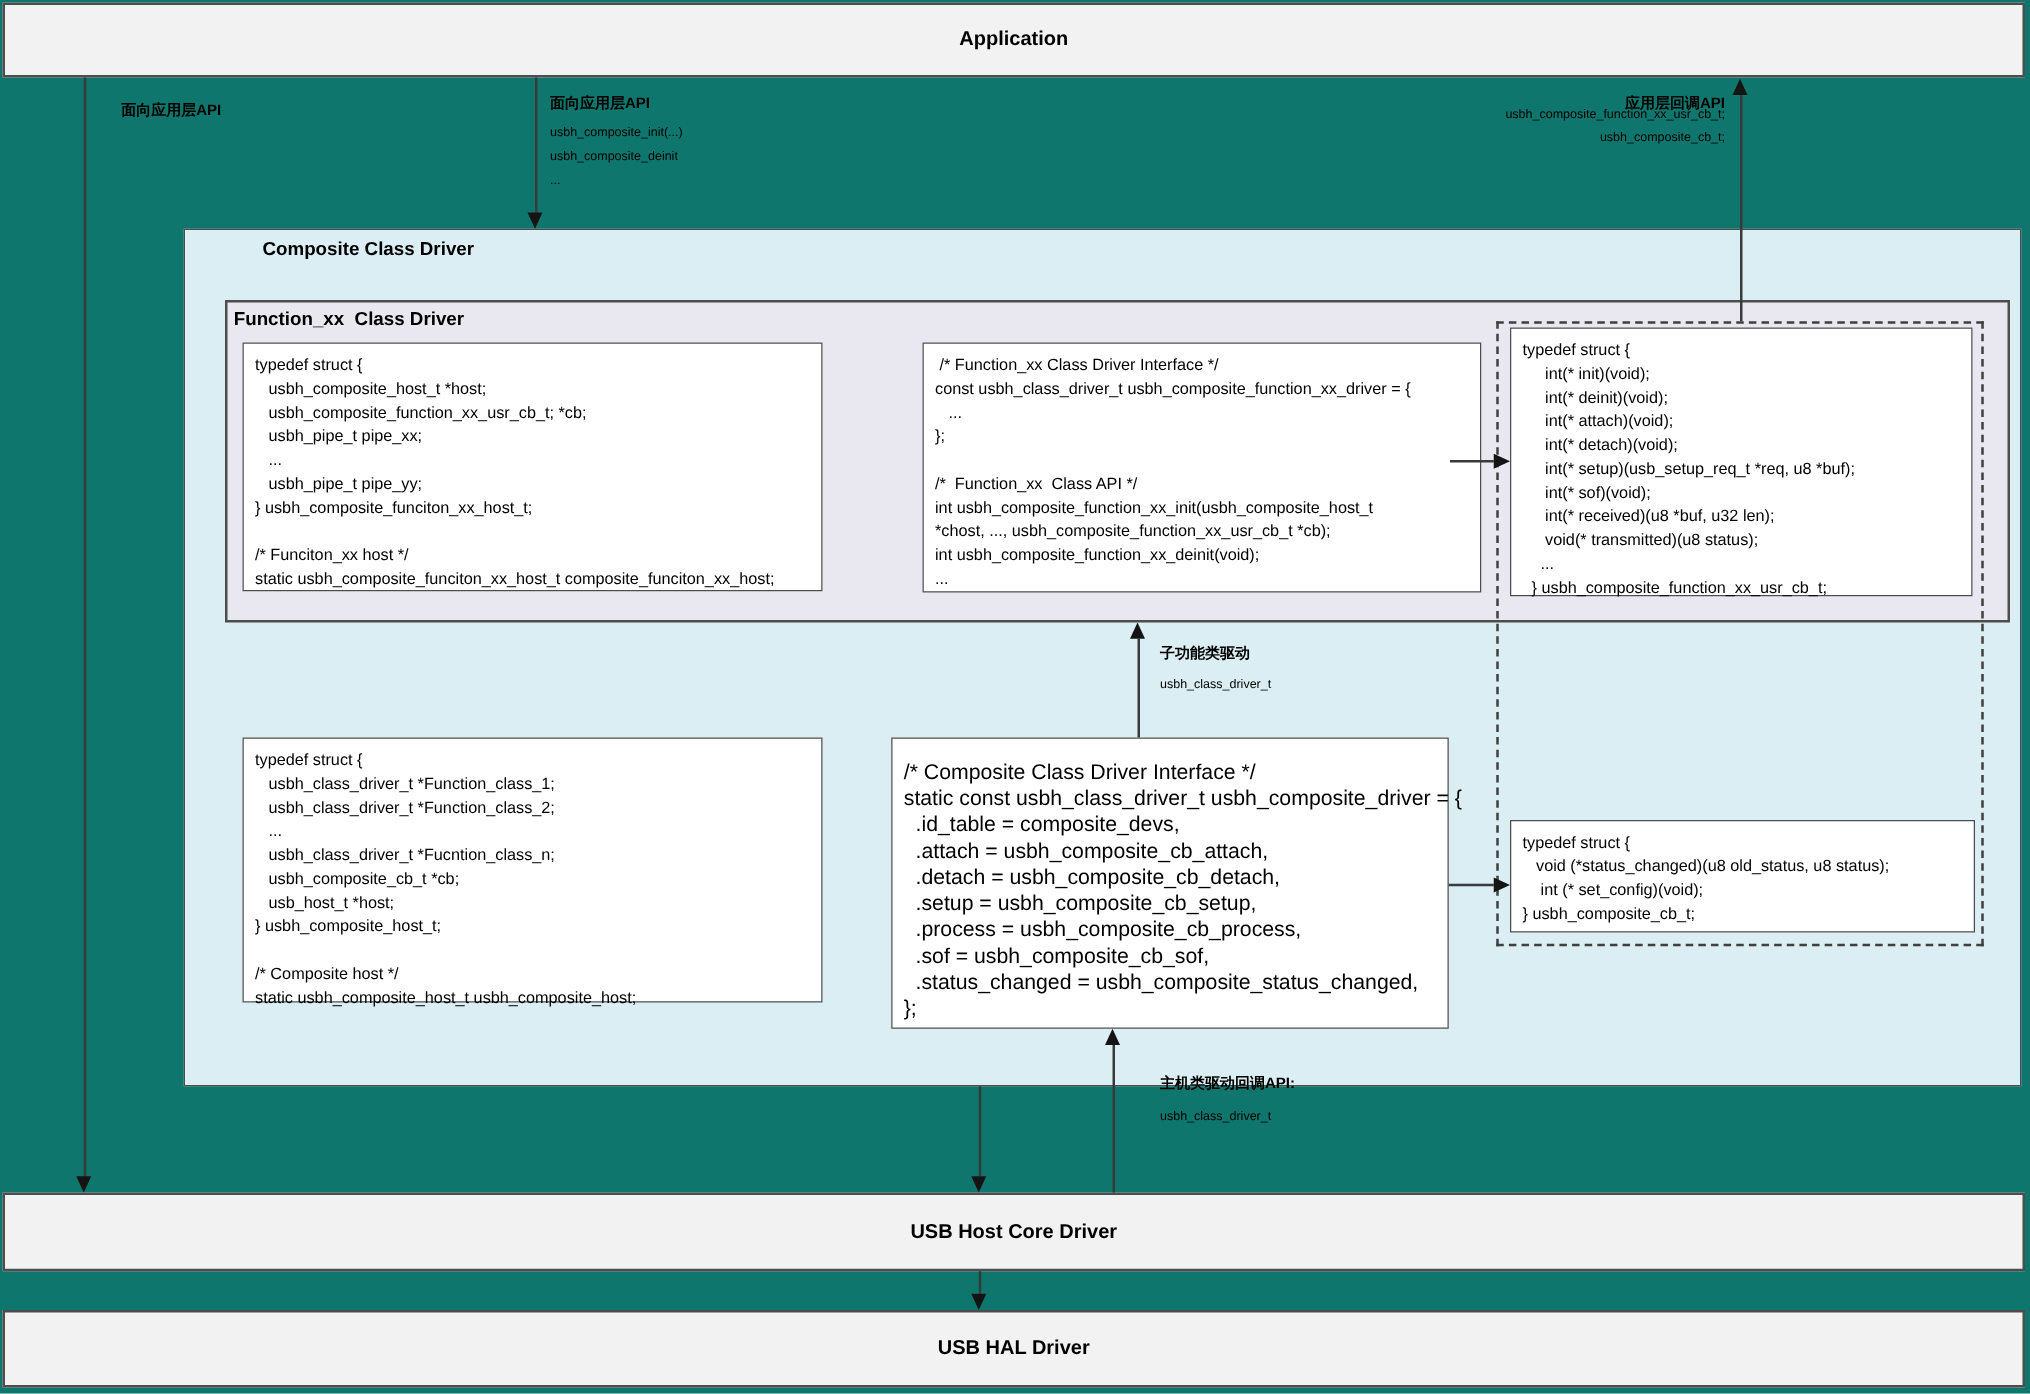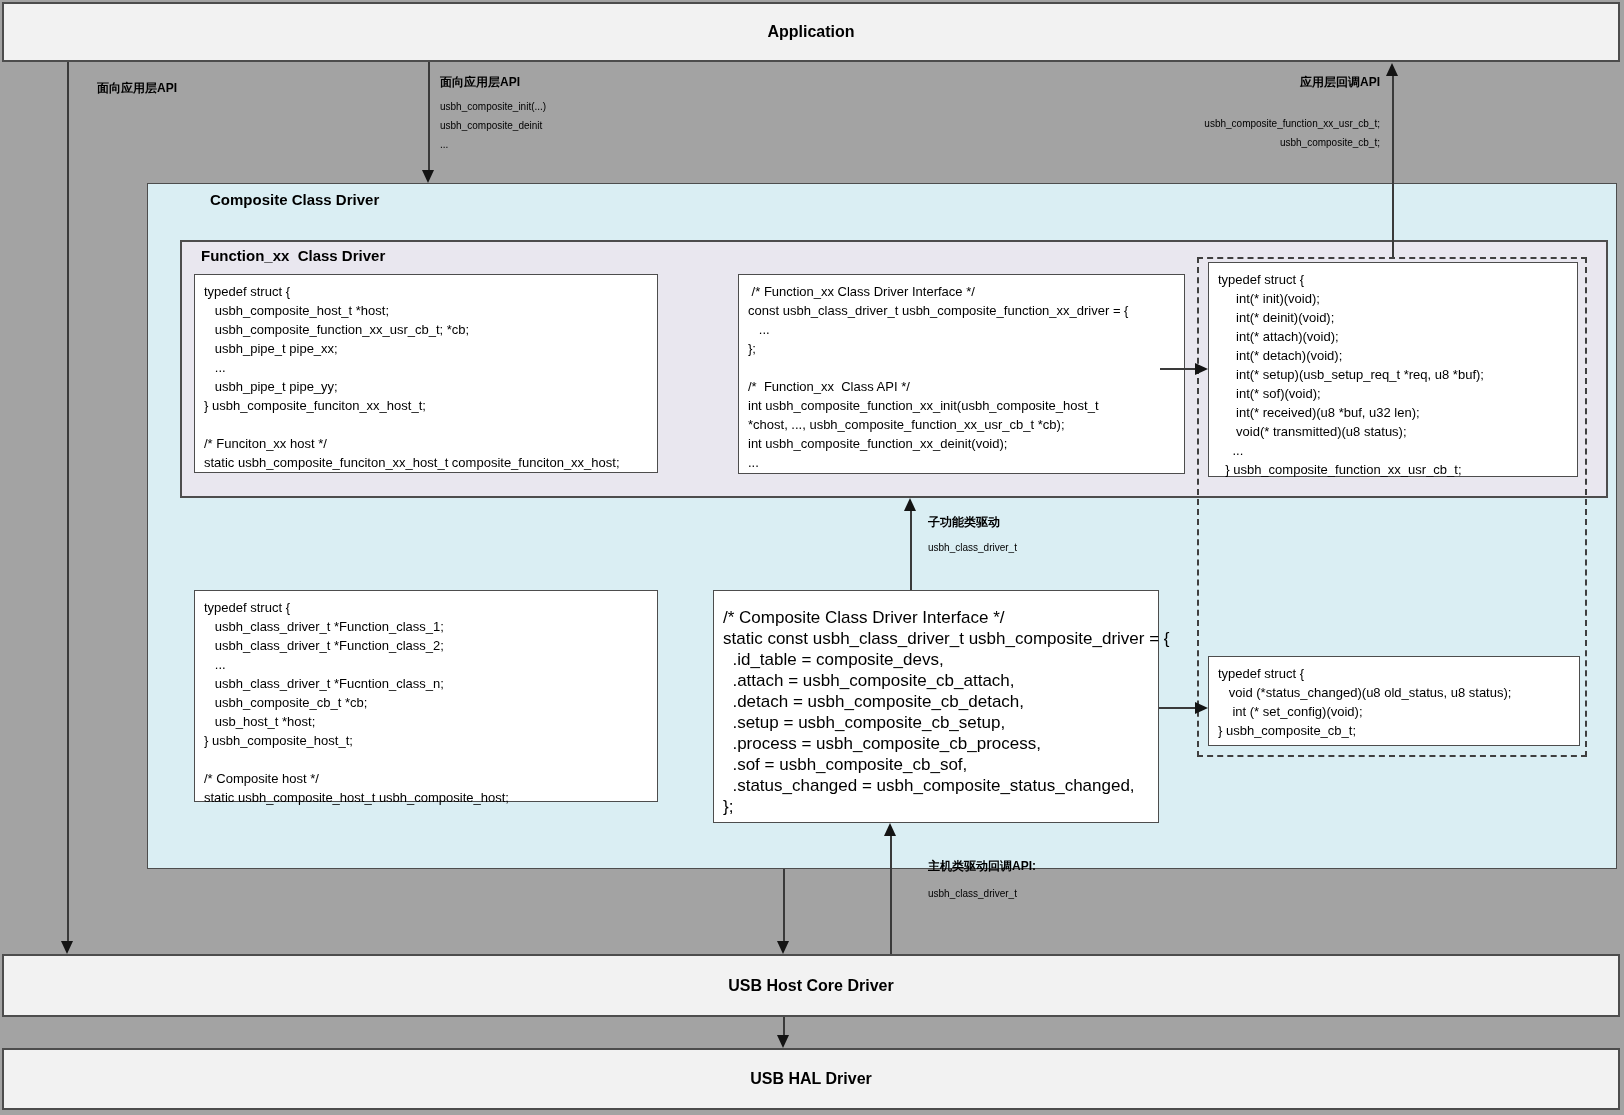--- a/index.html
+++ b/index.html
@@ -4,21 +4,21 @@
 <style>
   :root{
     --c-border:#4d4d4d;
     --c-line:#3a3a3a;
     --c-blue:#daeef3;
     --c-lav:#e9e7ef;
     --c-bar:#f2f2f2;
   }
   html,body{margin:0;padding:0;background:#ffffff;}
   #canvas{
-    position:relative;width:1624px;height:1115px;background:#a3a3a3;
+    position:relative;width:1624px;height:1115px;background:#0f766e;
     font-family:"Liberation Sans", sans-serif;color:#000;overflow:hidden;text-decoration:underline;
   }
   .bar{
     position:absolute;left:2px;width:1618px;
     background:var(--c-bar);border:2px solid var(--c-border);
     box-sizing:border-box;display:flex;align-items:center;justify-content:center;
   }
   .bar-title{font-weight:bold;font-size:16px;}
   .bigbox{position:absolute;box-sizing:border-box;}
   .bigbox-title{position:absolute;font-weight:bold;font-size:15px;white-space:pre;}
@@ -44,21 +44,21 @@
 <div id="canvas">
 
   <div class="bar" style="top:2px;height:60px;">
     <span class="bar-title">Application</span>
   </div>
 
   <div class="bigbox" style="left:147px;top:183px;width:1470px;height:686px;background:var(--c-blue);border:1.5px solid var(--c-border);"></div>
   <div class="bigbox-title" style="left:163px;top:191px;margin-left:47px;">Composite Class Driver</div>
 
   <div class="bigbox" style="left:180px;top:240px;width:1428px;height:258px;background:var(--c-lav);border:2px solid var(--c-border);"></div>
-  <div class="bigbox-title" style="left:201px;top:247px;text-align:right;">Function_xx  Class Driver</div>
+  <div class="bigbox-title" style="left:187px;top:247px;text-align:right;">Function_xx  Class Driver</div>
 
   <div class="dashedbox" style="left:1197px;top:257px;width:390px;height:500px;"></div>
 
   <div class="codebox" style="left:194px;top:274px;width:464px;height:199px;">
     <div class="code"><div>typedef struct {</div><div>   usbh_composite_host_t *host;</div><div>   usbh_composite_function_xx_usr_cb_t; *cb;</div><div>   usbh_pipe_t pipe_xx;</div><div>   ...</div><div>   usbh_pipe_t pipe_yy;</div><div>} usbh_composite_funciton_xx_host_t;</div><div>&nbsp;</div><div>/* Funciton_xx host */</div><div>static usbh_composite_funciton_xx_host_t composite_funciton_xx_host;</div></div>
   </div>
 
   <div class="codebox" style="left:713px;top:274px;width:447px;height:200px;margin-left:25px;">
     <div class="code"><div> /* Function_xx Class Driver Interface */</div><div>const usbh_class_driver_t usbh_composite_function_xx_driver = {</div><div>   ...</div><div>};</div><div>&nbsp;</div><div>/*  Function_xx  Class API */</div><div>int usbh_composite_function_xx_init(usbh_composite_host_t</div><div>*chost, ..., usbh_composite_function_xx_usr_cb_t *cb);</div><div>int usbh_composite_function_xx_deinit(void);</div><div>...</div></div>
   </div>
@@ -113,21 +113,21 @@
 
   <div class="hline" style="left:1159px;top:707px;width:36px;"></div>
   <div class="head-right" style="left:1195px;top:702px;"></div>
 
   <div class="lbl-bold" style="left:97px;top:80px;">面向应用层API</div>
 
   <div class="lbl-bold" style="left:440px;top:74px;">面向应用层API</div>
   <div class="lbl-code" style="left:440px;top:97px;"><div>usbh_composite_init(...)</div><div>usbh_composite_deinit</div><div>...</div></div>
 
   <div class="lbl-bold right-align" style="left:1080px;top:74px;width:300px;">应用层回调API</div>
-  <div class="lbl-code right-align" style="left:1080px;top:114px;width:300px;"><div>usbh_composite_function_xx_usr_cb_t;</div><div>usbh_composite_cb_t;</div></div>
+  <div class="lbl-code right-align" style="left:1080px;top:82px;width:300px;"><div>usbh_composite_function_xx_usr_cb_t;</div><div>usbh_composite_cb_t;</div></div>
 
   <div class="lbl-bold" style="left:928px;top:514px;">子功能类驱动</div>
   <div class="lbl-code" style="left:928px;top:538px;">usbh_class_driver_t</div>
 
   <div class="lbl-bold" style="left:928px;top:858px;">主机类驱动回调API:</div>
   <div class="lbl-code" style="left:928px;top:884px;">usbh_class_driver_t</div>
 
 </div>
 
 </body></html>

